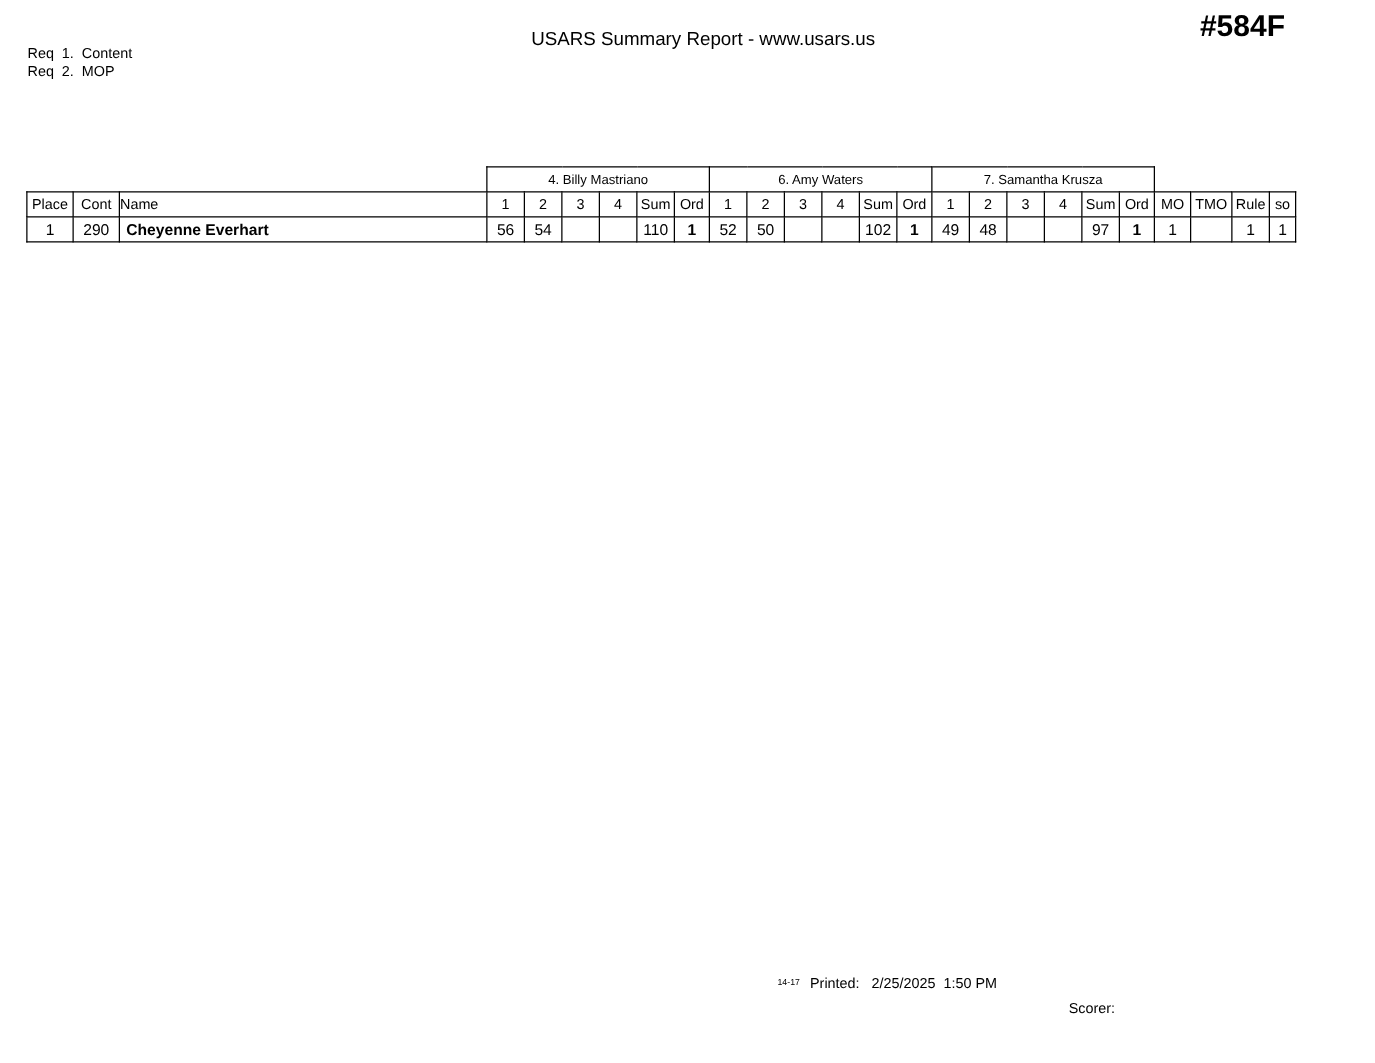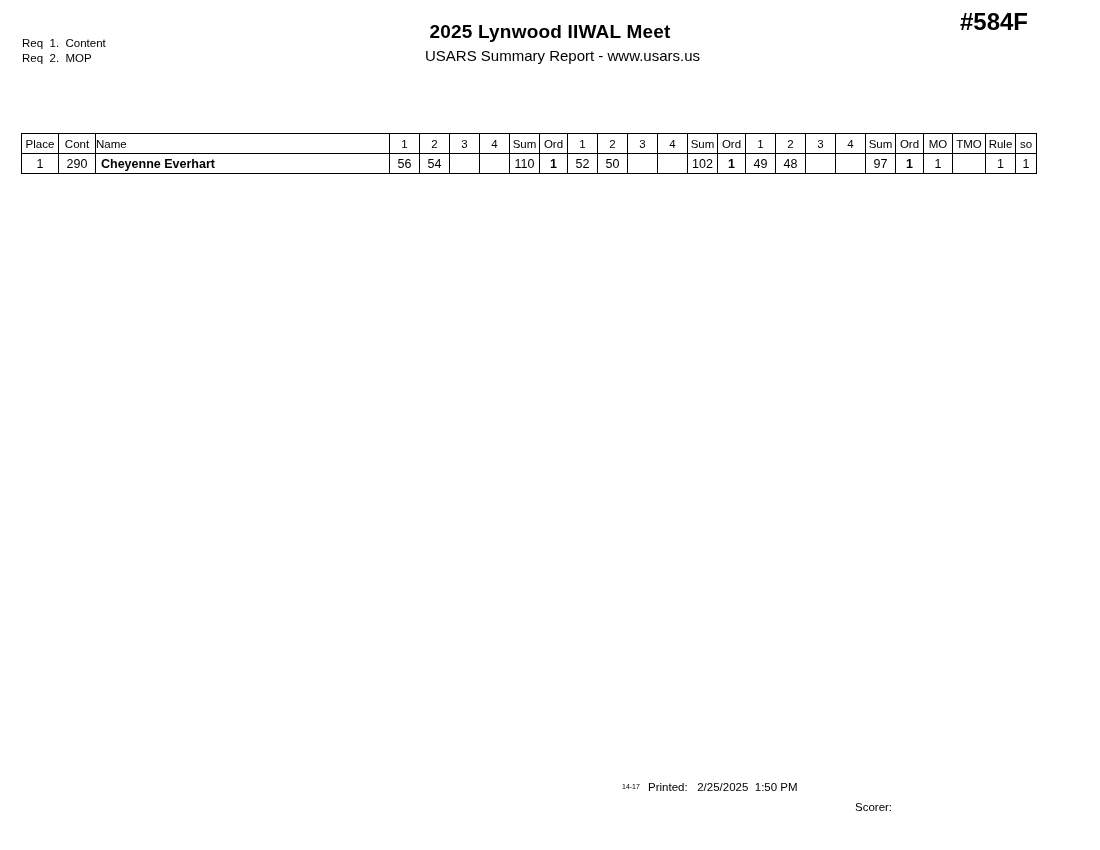--- a/index.html
+++ b/index.html
@@ -162,21 +162,20 @@
 <body>
 
 <div class="page">
 
   <div class="req-block">
     <div class="req-line">Req  1.  Content</div>
     <div class="req-line">Req  2.  MOP</div>
   </div>
 
   <div class="header">
-    <div class="meet-title">2025 Lynwood IIWAL Meet</div>
     <div class="report-line">USARS Summary Report - www.usars.us</div>
   </div>
 
   <div class="event-code">#584F</div>
 
   <div class="results-wrap">
     <table class="results">
       <colgroup>
         <col class="col-place">
           <col class="col-cont">
@@ -198,20 +197,27 @@
           <col class="col-sc">
           <col class="col-sc">
           <col class="col-sum">
           <col class="col-ord">
         <col class="col-mo">
           <col class="col-tmo">
           <col class="col-rule">
           <col class="col-so">
       </colgroup>
       <tbody>
+          <tr>
+        <td class="no-border" colspan="3"></td>
+        <td class="judge-head" colspan="6">4.  Billy Mastriano</td>
+        <td class="judge-head" colspan="6">6.  Amy Waters</td>
+        <td class="judge-head" colspan="6">7.  Samantha  Krusza</td>
+        <td class="no-border" colspan="4"></td>
+      </tr>
       <tr class="hdr-row">
         <td class="col-place">Place</td>
         <td class="col-cont">Cont</td>
         <td class="col-name">Name</td>
 
         <td>1</td>
         <td>2</td>
         <td>3</td>
         <td>4</td>
         <td>Sum</td>

